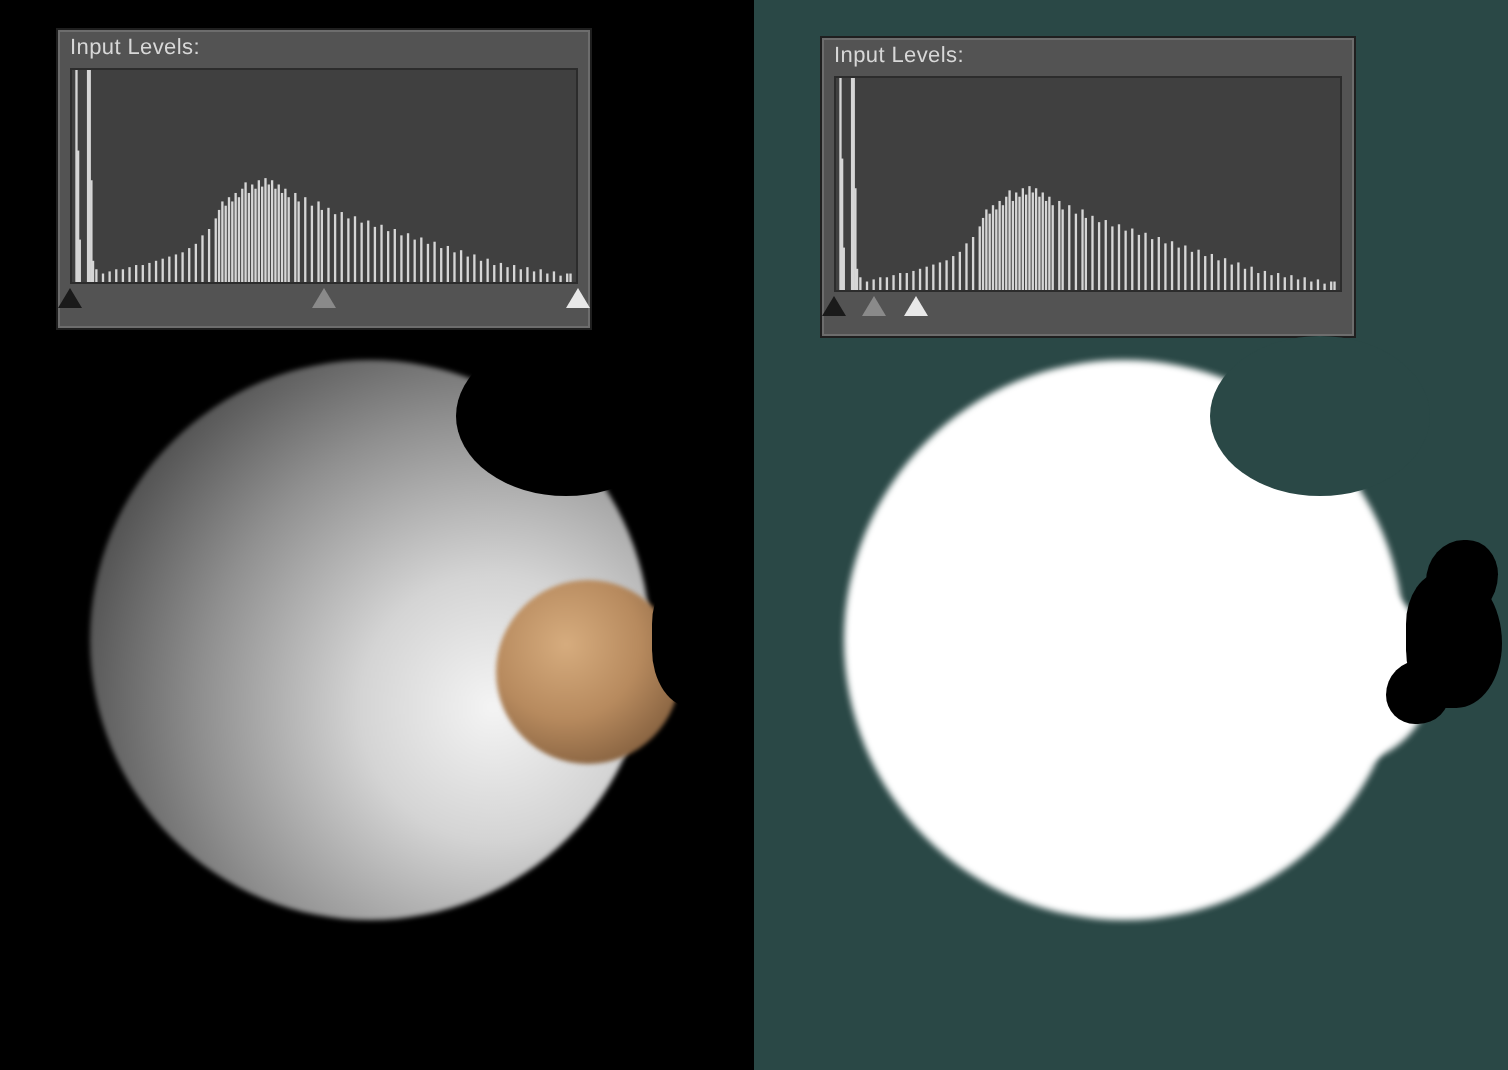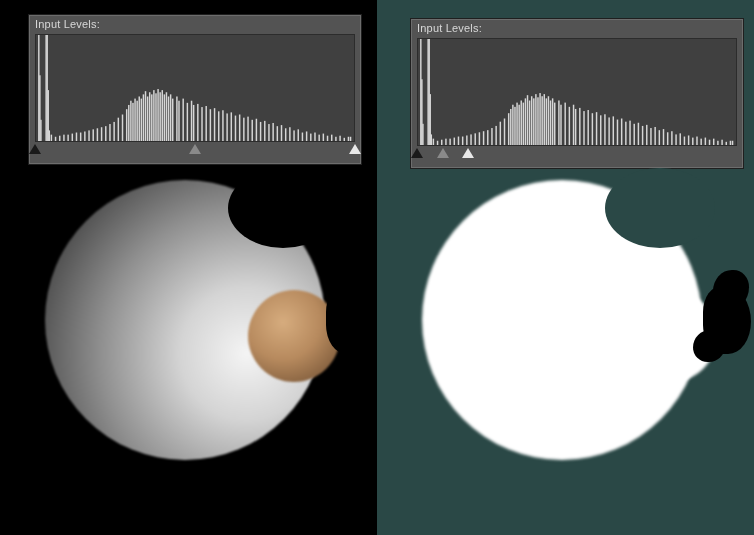--- a/index.html
+++ b/index.html
@@ -6,21 +6,21 @@
   html, body { width: 754px; height: 535px; overflow: hidden; font-family: "Segoe UI", Tahoma, sans-serif; }
   .stage { position: relative; width: 754px; height: 535px; }
 
   .half { position: absolute; top: 0; height: 535px; }
   .left  { left: 0;   width: 377px; background: #000000; }
   .right { left: 377px; width: 377px; background: #2a4846; }
 
   
   .levels-panel {
     position: absolute;
-    width: 334px;
+    width: 268px;
     background: #535353;
     border: 1px solid #1f1f1f;
     box-shadow: 0 0 0 1px #6d6d6d inset;
     font-size: 11px;
     color: #d9d9d9;
   }
   .left  .levels-panel { left: 28px;  top: 14px; }
   .right .levels-panel { left: 33px;  top: 18px; }
 
   .levels-title {

